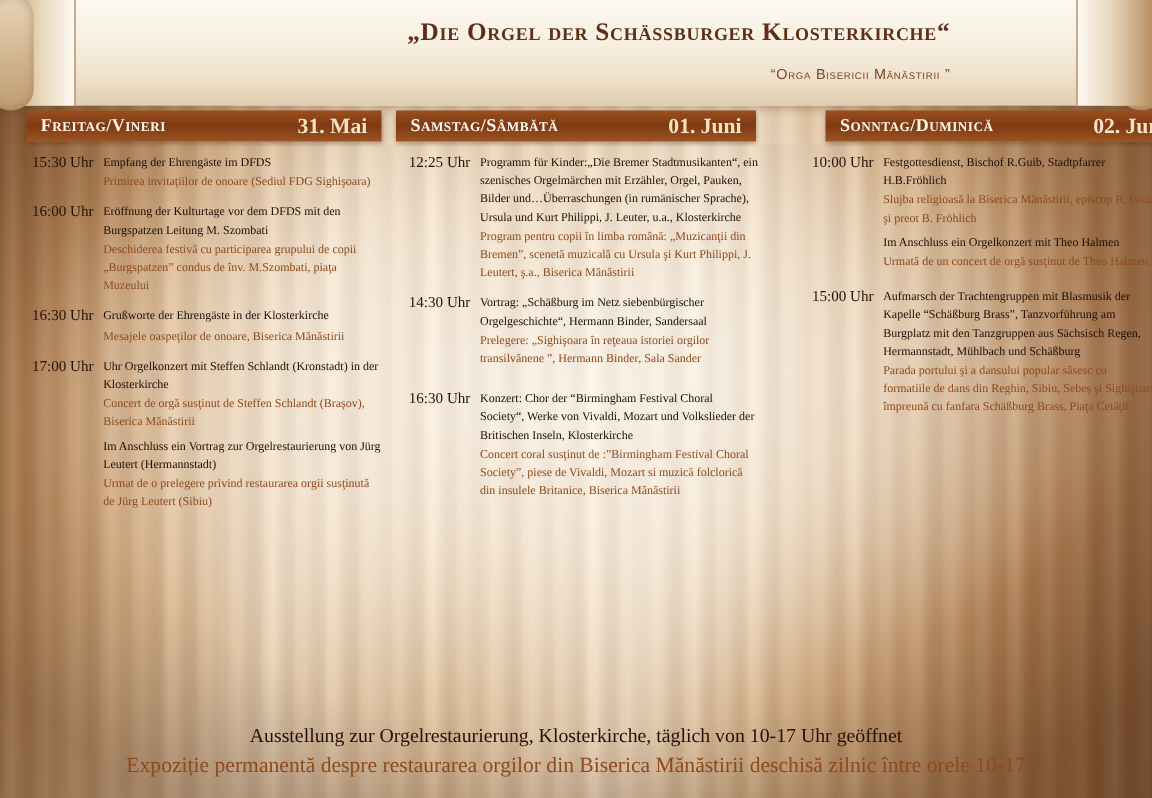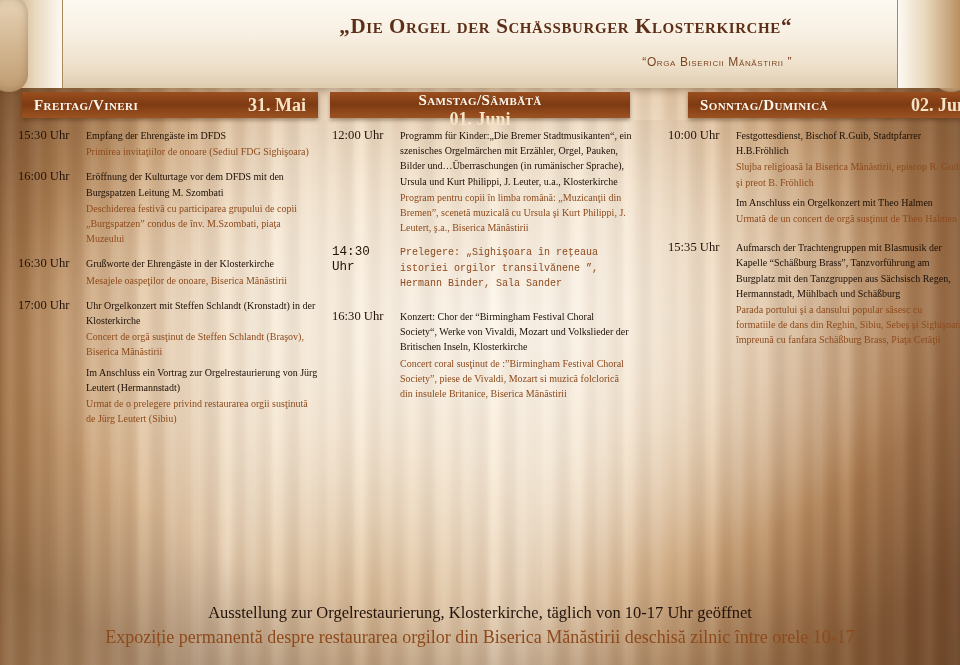--- a/index.html
+++ b/index.html
@@ -143,40 +143,41 @@
     letter-spacing: 0.4px;
     font-weight: bold;
     color: #fdf7ee;
   }
   .daybar .ddate {
     font-size: 18px;
     font-weight: bold;
     color: #f6e3c6;
   }
   #daybar-0 { left: 22px;  width: 296px; }
-  #daybar-1 { left: 330px; width: 300px; flex-direction: column; }
+  #daybar-1 { left: 330px; width: 300px; }
   #daybar-2 { left: 650px; width: 296px; margin-left: 38px; }
 
   
   .column {
     position: absolute;
     top: 128px;
     width: 300px;
   }
   #column-0 { left: 18px;  width: 300px; }
   #column-1 { left: 332px; width: 300px; }
   #column-2 { left: 668px; width: 296px; }
 
   .entry {
     display: flex;
     margin-bottom: 10px;
   }
   .entry .time {
     width: 68px;
     min-width: 68px;
+    text-align: right;
     padding-right: 8px;
     font-size: 12.6px;
     color: #231208;
     line-height: 15px;
     box-sizing: border-box;
   }
   .entry .body {
     flex: 1;
     font-size: 10px;
     line-height: 15.2px;
@@ -265,29 +266,30 @@
       </div>
     </div>
   </div>
 
   <div class="daybar" id="daybar-1">
     <span class="dname">Samstag/Sâmbătă</span>
     <span class="ddate">01. Juni</span>
   </div>
   <div class="column" id="column-1">
     <div class="entry">
-      <div class="time">12:00 Uhr</div>
+      <div class="time">12:25 Uhr</div>
       <div class="body">
         <span class="de">Programm für Kinder:„Die Bremer Stadtmusikanten“, ein szenisches Orgelmärchen mit Erzähler, Orgel, Pauken, Bilder und…Überraschungen (in rumänischer Sprache), Ursula und Kurt Philippi, J. Leuter, u.a., Klosterkirche</span>
         <span class="ro">Program pentru copii în limba română: „Muzicanţii din Bremen”, scenetă muzicală cu Ursula şi Kurt Philippi, J. Leutert, ş.a., Biserica Mănăstirii</span>
       </div>
     </div>
-    <div class="entry" style="margin-top:8px;font-family:Liberation Mono, monospace;">
+    <div class="entry" style="margin-top:8px;">
       <div class="time">14:30 Uhr</div>
       <div class="body">
+        <span class="de">Vortrag: „Schäßburg im Netz siebenbürgischer Orgelgeschichte“, Hermann Binder, Sandersaal</span>
         <span class="ro">Prelegere: „Sighişoara în reţeaua istoriei orgilor transilvănene ”, Hermann Binder, Sala Sander</span>
       </div>
     </div>
     <div class="entry" style="margin-top:18px;">
       <div class="time">16:30 Uhr</div>
       <div class="body">
         <span class="de">Konzert: Chor der “Birmingham Festival Choral Society“, Werke von Vivaldi, Mozart und Volkslieder der Britischen Inseln, Klosterkirche</span>
         <span class="ro">Concert coral susţinut de :”Birmingham Festival Choral Society”, piese de Vivaldi, Mozart si muzică folclorică din insulele Britanice,  Biserica Mănăstirii</span>
       </div>
     </div>
@@ -302,21 +304,21 @@
       <div class="time">10:00 Uhr</div>
       <div class="body">
         <span class="de">Festgottesdienst, Bischof R.Guib, Stadtpfarrer H.B.Fröhlich</span>
         <span class="ro">Slujba religioasă la Biserica Mănăstirii, episcop R. Guib şi preot B. Fröhlich</span>
         <span class="gap"></span>
         <span class="de">Im Anschluss ein Orgelkonzert mit Theo Halmen</span>
         <span class="ro">Urmată de un concert de orgă susţinut de Theo Halmen</span>
       </div>
     </div>
     <div class="entry" style="margin-top:14px;">
-      <div class="time">15:35 Uhr</div>
+      <div class="time">15:00 Uhr</div>
       <div class="body">
         <span class="de">Aufmarsch der Trachtengruppen mit Blasmusik der Kapelle “Schäßburg Brass”, Tanzvorführung am Burgplatz mit den Tanzgruppen aus Sächsisch Regen, Hermannstadt, Mühlbach und Schäßburg</span>
         <span class="ro">Parada portului şi a dansului popular săsesc cu formatiile de dans din Reghin, Sibiu, Sebeş şi Sighişoara împreună cu fanfara Schäßburg Brass, Piaţa Cetăţii</span>
       </div>
     </div>
   </div>
 
   <div class="footer">
     <div class="f-de">Ausstellung zur Orgelrestaurierung, Klosterkirche, täglich von 10-17 Uhr geöffnet</div>
     <div class="f-ro">Expoziție permanentă despre restaurarea orgilor din Biserica Mănăstirii deschisă zilnic între orele 10-17</div>

